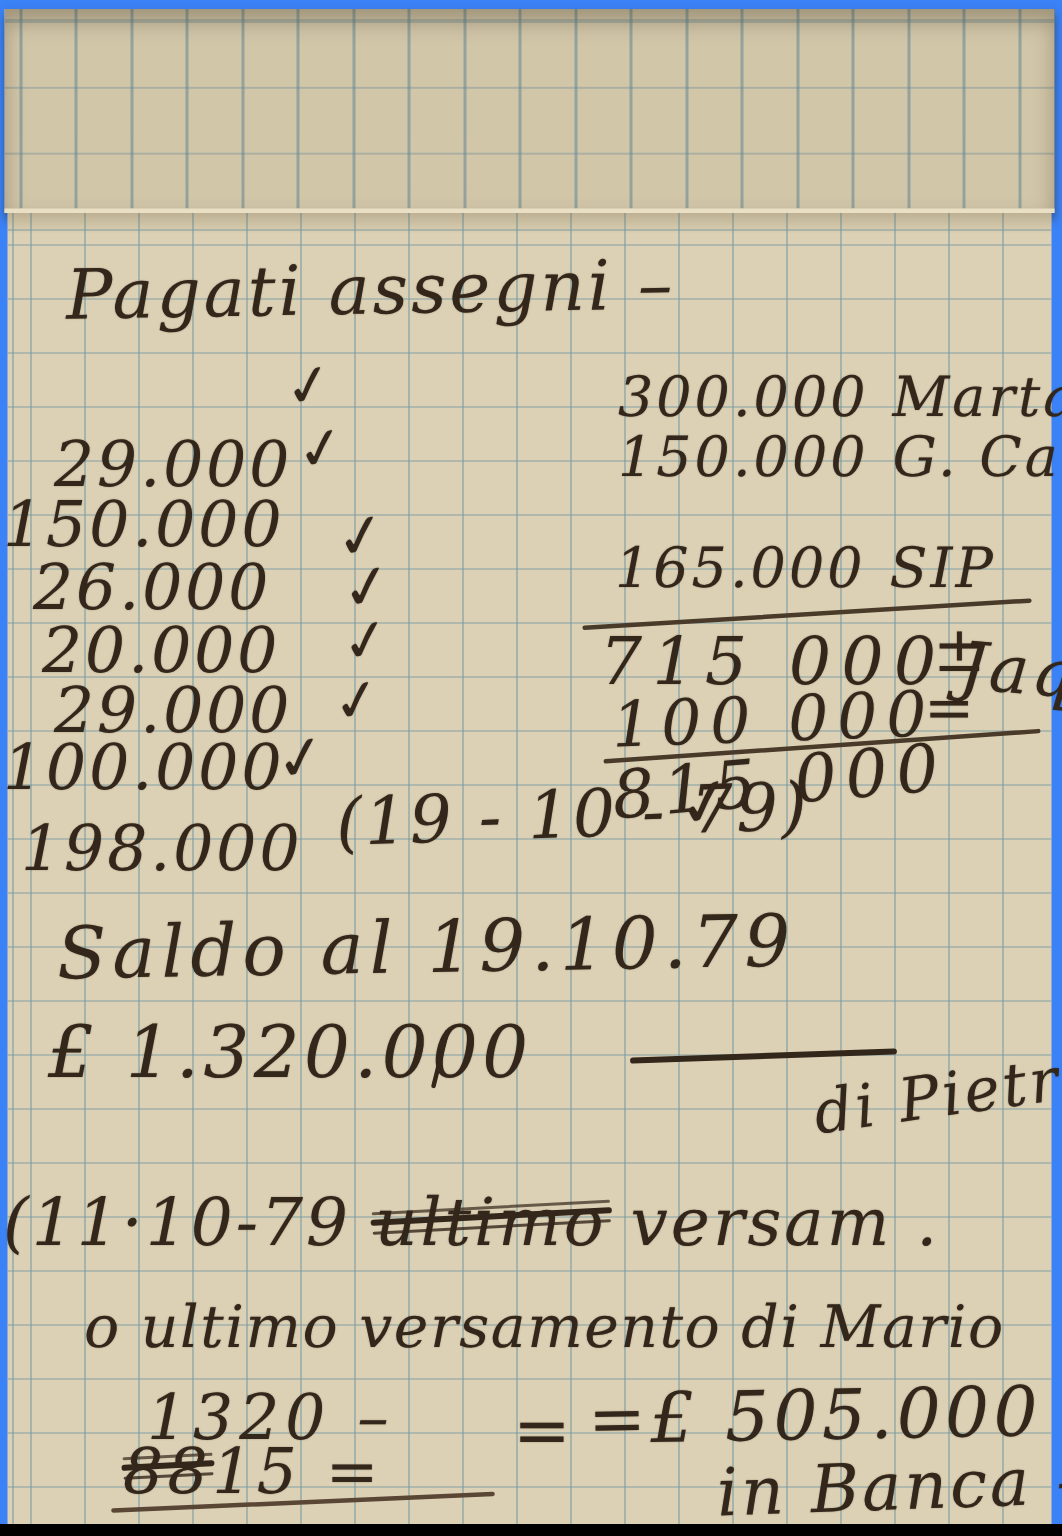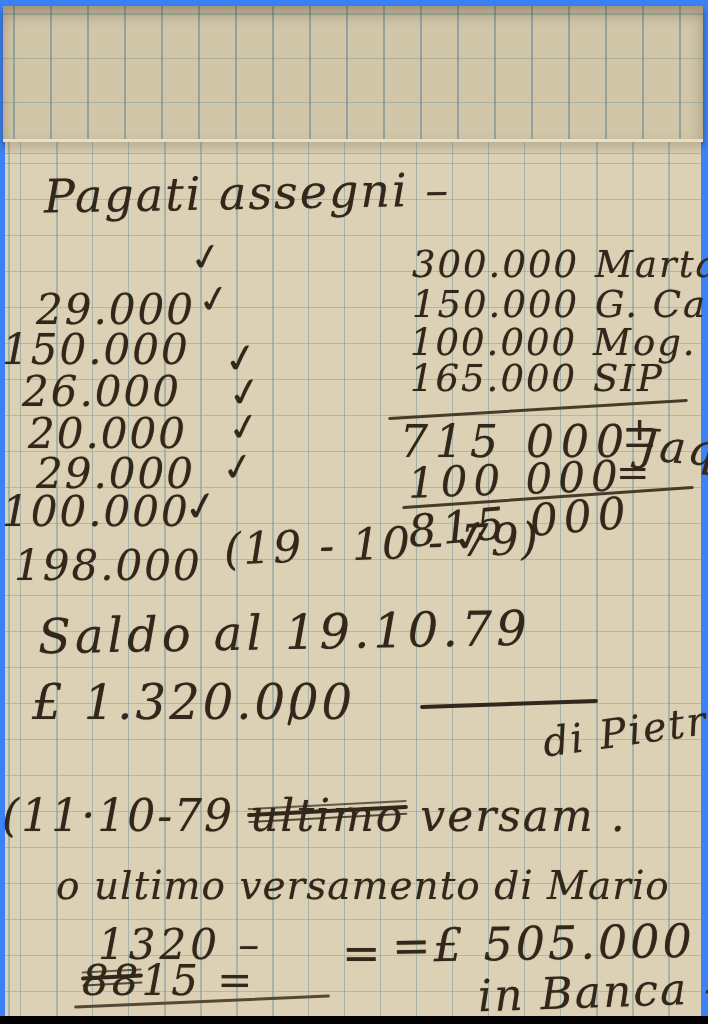--- a/index.html
+++ b/index.html
@@ -67,23 +67,20 @@
   <div class="hw" style="left:14px;top:532px;font-size:42px;margin-top:13px;">198.000</div>
   <div class="hw" style="left:224px;top:522px;font-size:44px;transform:rotate(-2deg);">(19 - 10 - 79)</div>
   <div class="hw check" style="left:452px;top:514px;font-size:44px;">✓</div>
 
   <div class="hw" style="left:412px;top:246px;font-size:37px;">
     <span class="amt">300.000</span><span class="lbl">Marta</span>
   </div>
   <div class="hw" style="left:412px;top:286px;font-size:37px;">
     <span class="amt">150.000</span><span class="lbl">G. Carlo</span>
   </div>
-  <div class="hw" style="left:410px;top:324px;font-size:37px;">
-    <span class="amt">100.000</span><span class="lbl">Mog.</span>
-  </div>
   <div class="hw" style="left:410px;top:360px;font-size:37px;">
     <span class="amt">165.000</span><span class="lbl">SIP</span>
   </div>
 
   <div class="rule" style="left:388px;top:408px;width:300px;height:2.5px;transform:rotate(-3.5deg);"></div>
   <div class="hw" style="left:400px;top:420px;font-size:44px;letter-spacing:7px;">715 000</div>
   <div class="hw" style="left:622px;top:412px;font-size:42px;font-style:normal;">±</div>
   <div class="hw" style="left:408px;top:459px;font-size:42px;letter-spacing:6px;transform:rotate(-2deg);">100 000</div>
   <div class="hw" style="left:616px;top:452px;font-size:40px;font-style:normal;">=</div>
   <div class="hw" style="left:640px;top:426px;font-size:44px;transform:rotate(5deg);">Jaq</div>

